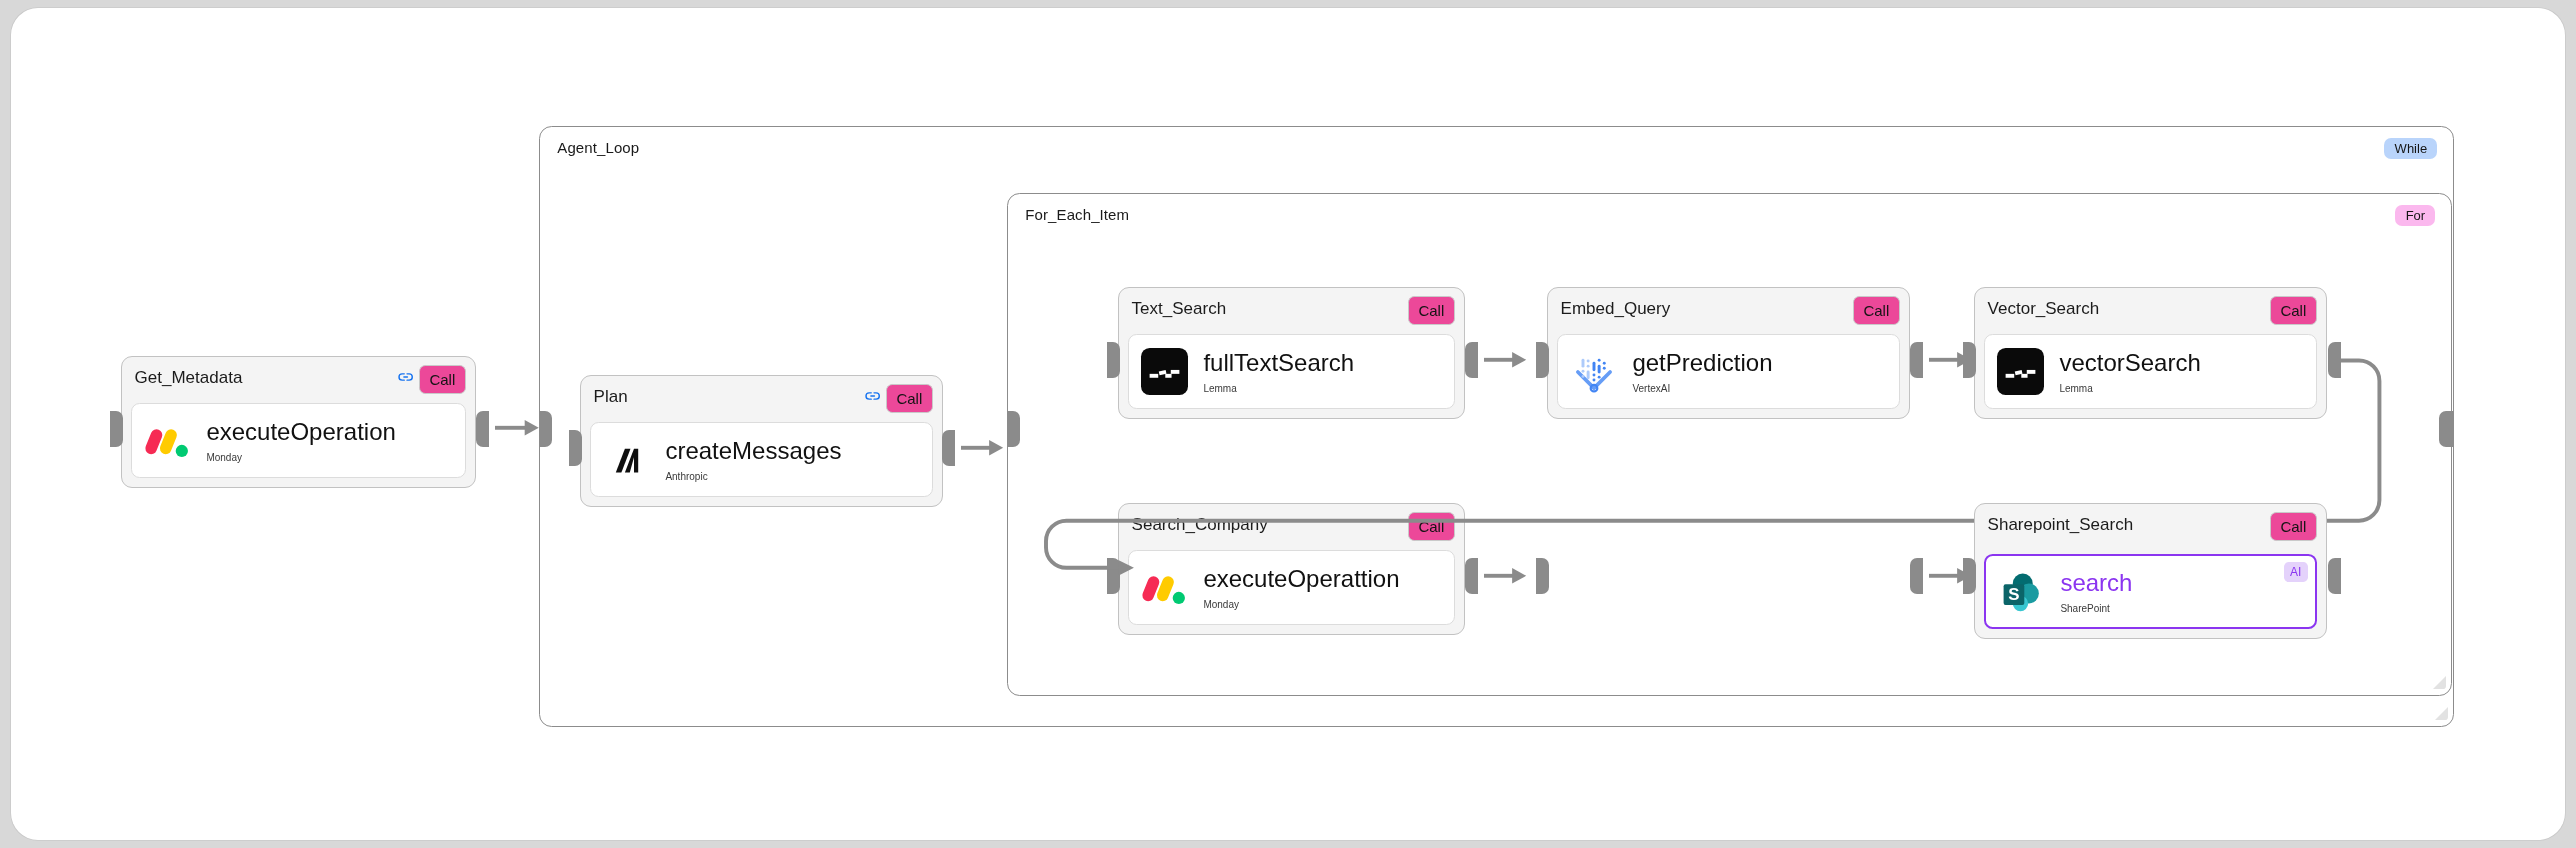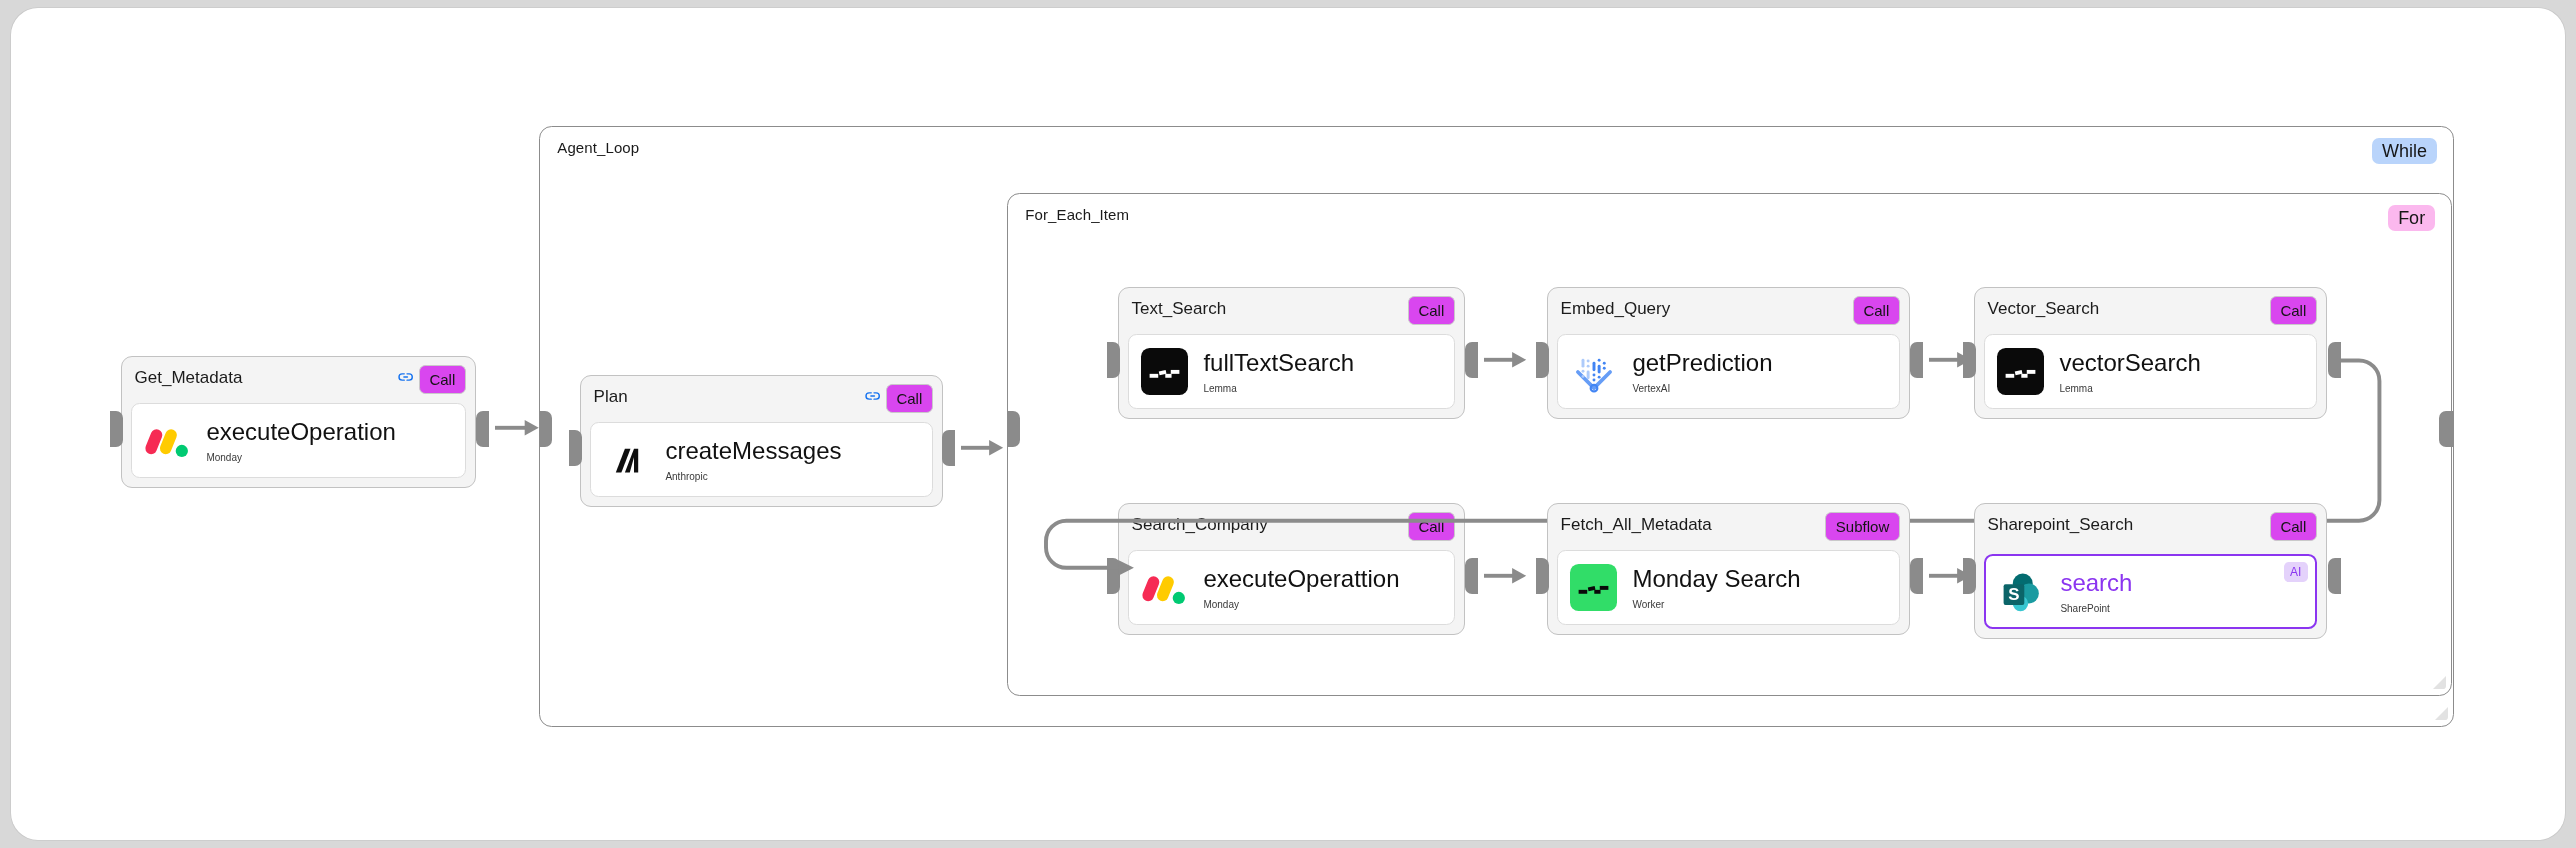--- a/index.html
+++ b/index.html
@@ -31,21 +31,21 @@
     position: absolute;
     left: 17.3px; top: 12.6px;
     font-size: 15px;
     color: #1a1a1a;
     letter-spacing: 0.1px;
     white-space: nowrap;
   }
   .group-badge {
     position: absolute;
     top: 11px;
-    font-size: 18px;
+    font-size: 13px;
     padding: 3.9px 10.2px 4.7px;
     border-radius: 7px;
     color: #161616;
     white-space: nowrap;
     line-height: 1;
   }
   .resize-handle {
     position: absolute;
     right: 5.5px; bottom: 5.5px;
     width: 0; height: 0;
@@ -77,21 +77,21 @@
     position: absolute;
     top: 13.4px;
     width: 17.3px; height: 14px;
   }
   .node-kind {
     position: absolute;
     top: 8.6px; right: 9.4px;
     font-size: 15px;
     line-height: 1;
     padding: 5.5px 9.4px 6.3px;
-    background: #d946ef;
+    background: #ec4899;
     border: 0.8px solid #c9c9c9;
     border-radius: 6.3px;
     color: #141414;
     white-space: nowrap;
   }
   .node-body {
     position: absolute;
     left: 9.4px; right: 9.4px; bottom: 8.6px;
     height: 75px;
     background: #ffffff;
@@ -372,41 +372,20 @@
     </svg>
   </div>
 
   <div class="edge" style="left:1473px; top:556px;">
     <svg width="50" height="23.6" viewBox="0 0 64 30">
       <line x1="0" y1="15" x2="38" y2="15" stroke="#8b8b8b" stroke-width="5"></line>
       <path d="M36 5 L54 15 L36 25 Z" fill="#8b8b8b"></path>
     </svg>
   </div>
 
-  <div class="node" style="left:1536px; top:495px; width:363px; height:132px;">
-    <div class="node-header">
-      <div class="node-title">Fetch_All_Metadata</div>
-      <div class="node-kind">Subflow</div>
-    </div>
-    <div class="node-body">
-      <span class="node-icon">
-        <svg viewBox="0 0 60 60" width="47" height="47">
-          <rect x="0" y="0" width="60" height="60" rx="11" fill="#31DD68"></rect>
-          <rect x="11" y="33" width="11" height="5" fill="#0a0a0a"></rect>
-          <rect x="23" y="29" width="9" height="5" fill="#0a0a0a" transform="rotate(-12 27 31)"></rect>
-          <rect x="31" y="33" width="8" height="5" fill="#0a0a0a"></rect>
-          <rect x="38" y="28" width="11" height="5" fill="#0a0a0a"></rect>
-        </svg>
-      </span>
-      <span class="node-text">
-        <span class="op-name">Monday Search</span>
-        <div class="op-vendor">Worker</div>
-      </span>
-    </div>
-  </div>
   <div class="port right" style="left:1525px; top:550px;"></div>
   <div class="port left" style="left:1899px; top:550px;"></div>
 
   <div class="edge" style="left:1918px; top:556px;">
     <svg width="50" height="23.6" viewBox="0 0 64 30">
       <line x1="0" y1="15" x2="38" y2="15" stroke="#8b8b8b" stroke-width="5"></line>
       <path d="M36 5 L54 15 L36 25 Z" fill="#8b8b8b"></path>
     </svg>
   </div>
 

